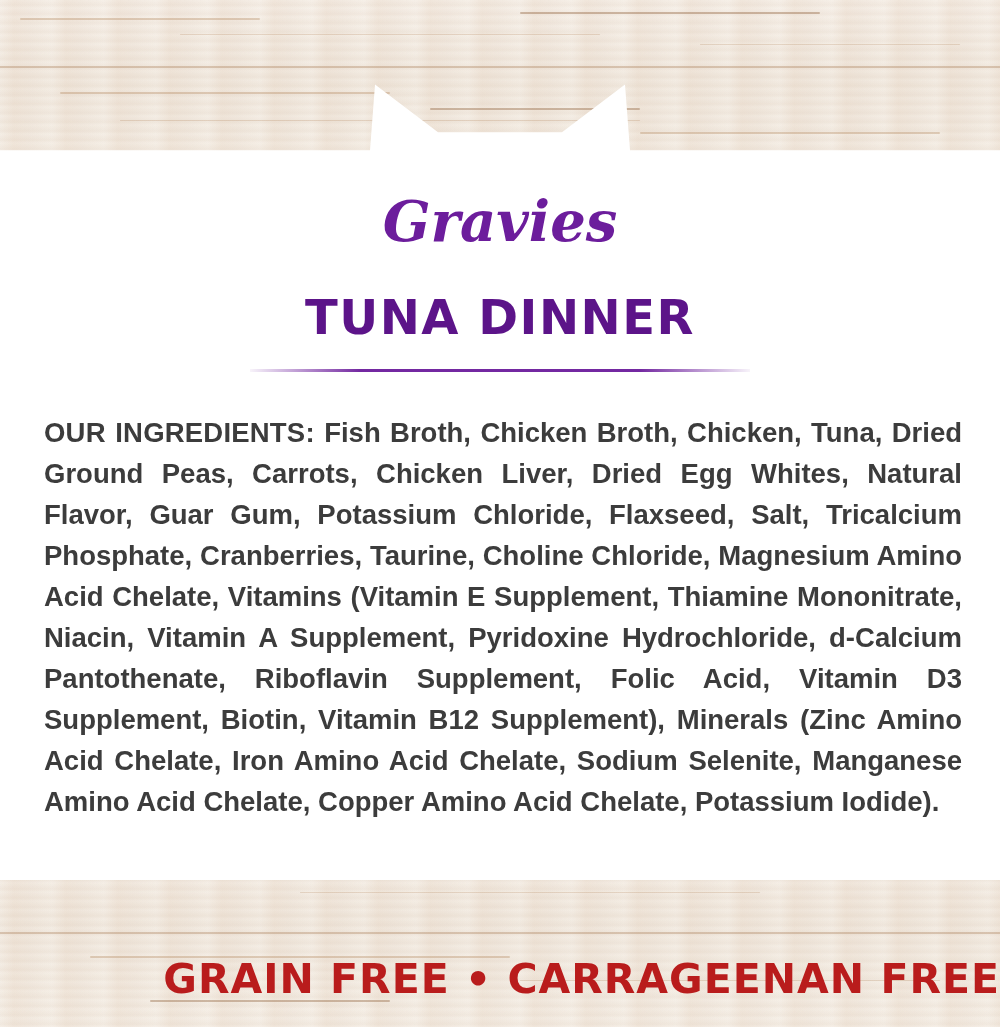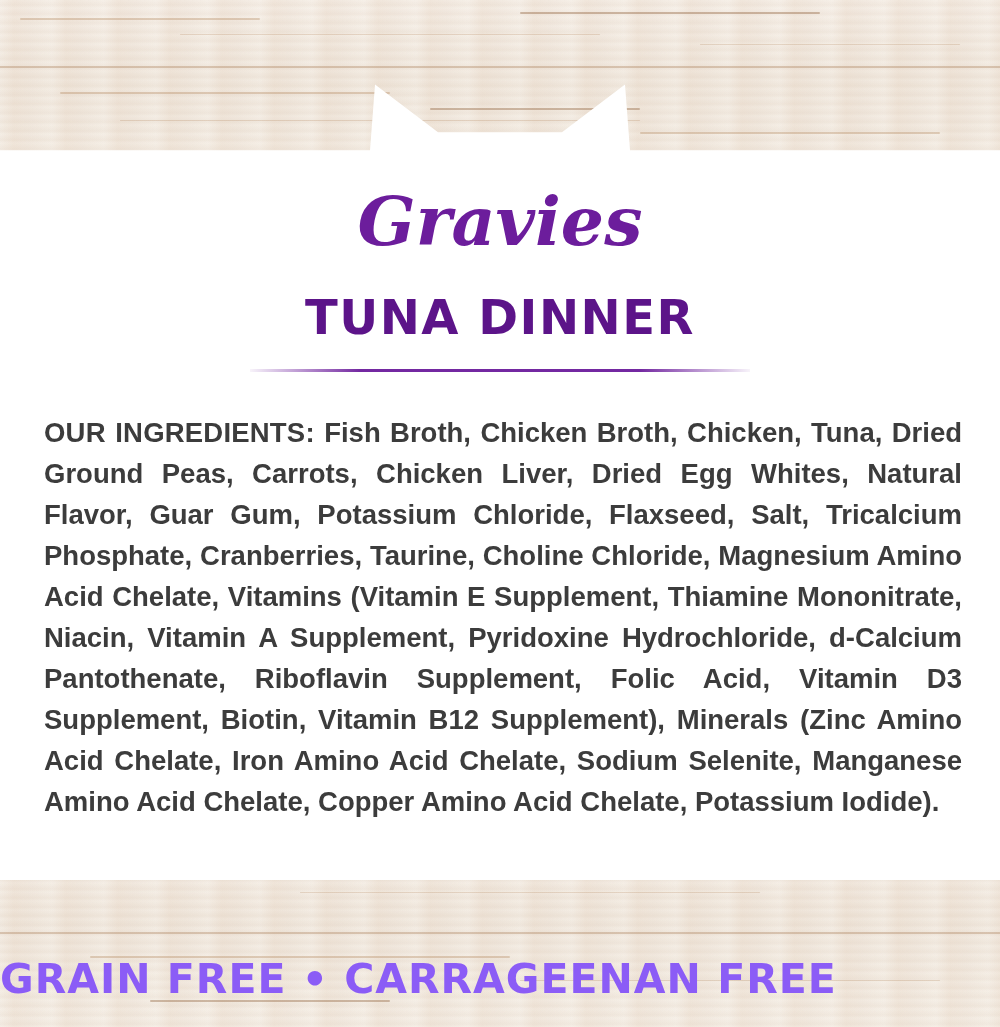--- a/index.html
+++ b/index.html
@@ -90,21 +90,21 @@
     position: absolute;
     left: 0;
     top: 175px;
     width: 1000px;
     text-align: center;
   }
   .brand {
     font-family: "DejaVu Serif", serif;
     font-style: italic;
     font-weight: 700;
-    font-size: 68px;
+    font-size: 56px;
     line-height: 92px;
     color: #6c1d9c;
     letter-spacing: 0px;
   }
   .product {
     margin-top: 22px;
     font-family: "DejaVu Sans", sans-serif;
     font-weight: 700;
     font-size: 48px;
     line-height: 56px;
@@ -143,26 +143,26 @@
   .ingredients .lead {
     letter-spacing: 0.2px;
   }
 
   
   .footer {
     position: absolute;
     left: 0;
     top: 955px;
     width: 1000px;
-    text-align: left;
+    text-align: right;
     font-family: "DejaVu Sans", sans-serif;
     font-weight: 700;
     font-size: 41px;
     letter-spacing: 1px;
-    color: #8b5cf6;
+    color: #b91c1c;
   }
 </style>
 </head>
 <body>
 
 <div class="page">
 
   <div class="wood wood-top">
     <div class="plank-line" style="top:66px;"></div>
     <div class="grain" style="left:20px; top:18px; width:240px;"></div>

